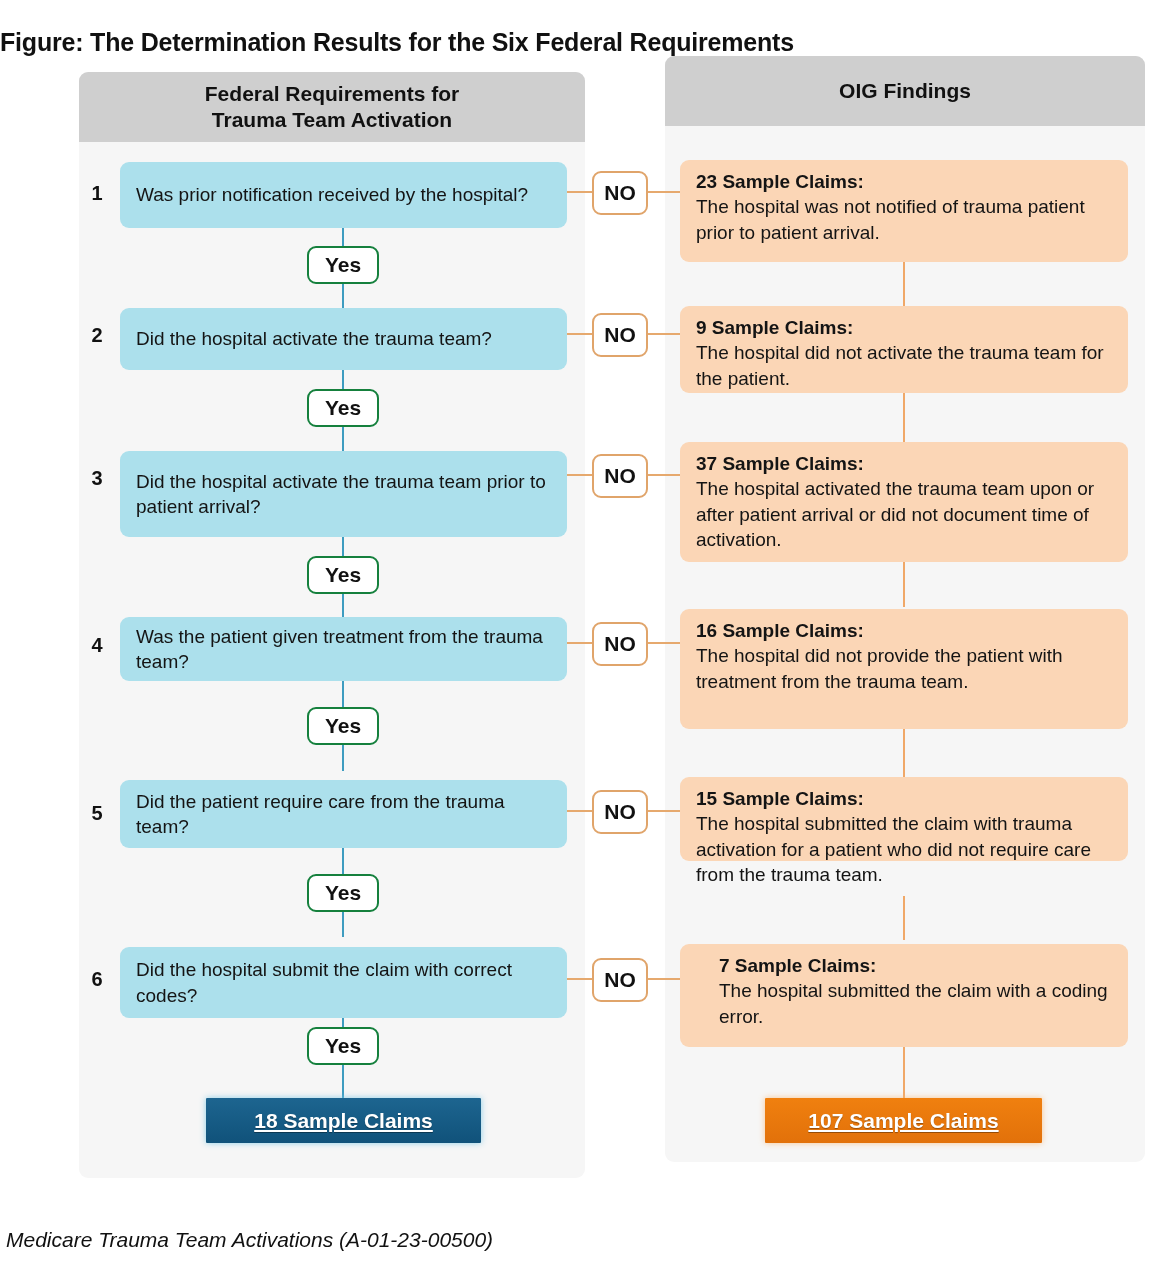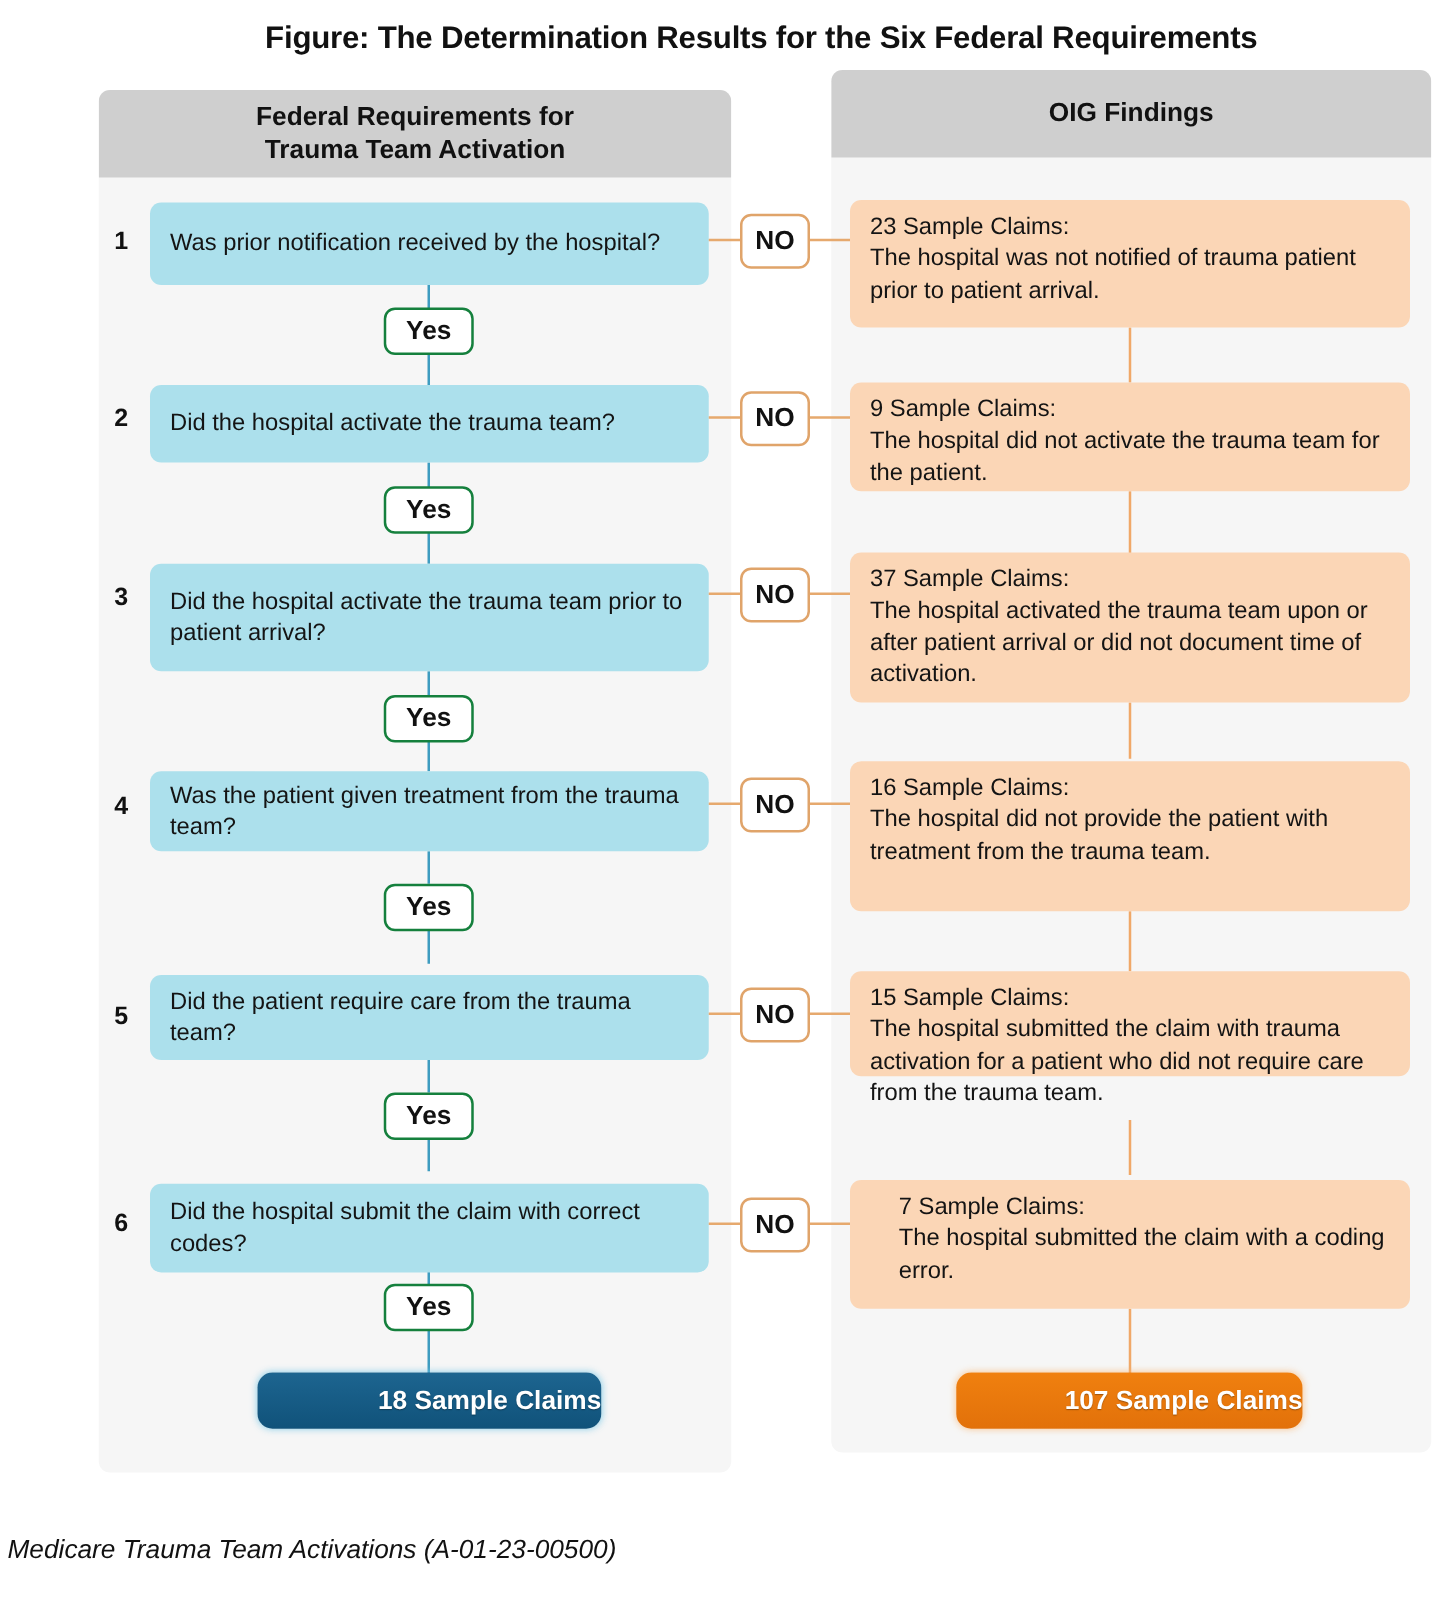--- a/index.html
+++ b/index.html
@@ -12,23 +12,23 @@
     background: #ffffff;
     font-family: "Liberation Sans", sans-serif;
     color: #1a1a1a;
     overflow: hidden;
     position: relative;
   }
 
   #figure-title {
     position: absolute;
     left: 0;
-    top: 16px;
+    top: 28px;
     width: 1006px;
-    text-align: right;
+    text-align: left;
     font-size: 25px;
     font-weight: bold;
     letter-spacing: -0.2px;
     color: #111111;
   }
 
   
   .panel {
     position: absolute;
     border-radius: 9px;
@@ -102,21 +102,21 @@
     width: 448px;
     background: #fbd6b6;
     border-radius: 9px;
     box-sizing: border-box;
     padding: 9px 16px;
     font-size: 19px;
     line-height: 1.33;
     color: #141414;
   }
   .fbox .fb-title {
-    font-weight: normal;
+    font-weight: bold;
     display: block;
   }
   .fbox .fb-body { display: block; }
 
   
   .badge {
     position: absolute;
     box-sizing: border-box;
     background: #ffffff;
     border-radius: 9px;
@@ -138,28 +138,29 @@
     height: 38px;
     border: 2px solid #15803d;
     font-size: 21px;
     left: 307px;
   }
 
   
   .pill {
     position: absolute;
     box-sizing: border-box;
-    border-radius: 12px;
+    border-radius: 1px;
     display: flex;
     align-items: center;
-    justify-content: flex-end;
+    justify-content: center;
     font-size: 21px;
     font-weight: bold;
     color: #ffffff;
     text-shadow: 0 1px 1px rgba(0,0,0,.35);
+    text-decoration: underline;
   }
   #pill-left {
     left: 206px; top: 1098px; width: 275px; height: 45px;
     background: linear-gradient(180deg, #1d6590 0%, #10527a 100%);
     box-shadow: 0 0 6px rgba(120,200,230,.85);
   }
   #pill-right {
     left: 765px; top: 1098px; width: 277px; height: 45px;
     background: linear-gradient(180deg, #f0800f 0%, #e2710a 100%);
     box-shadow: 0 0 6px rgba(250,180,110,.75);

